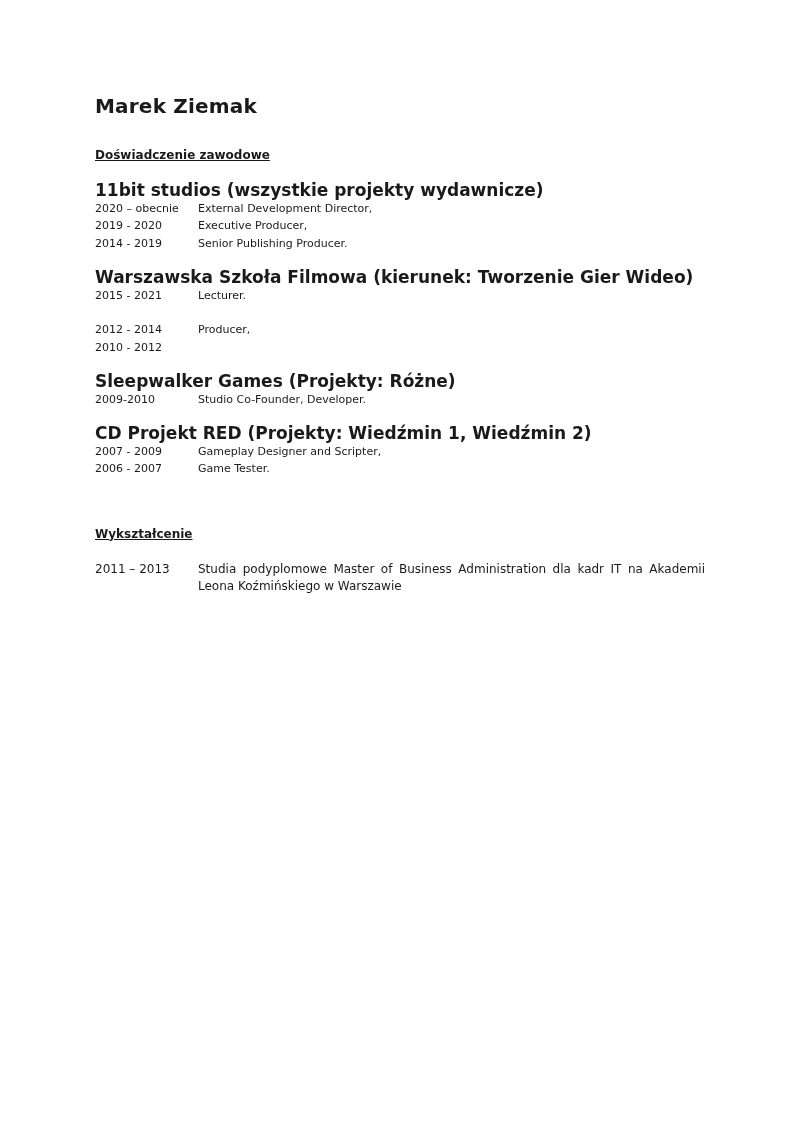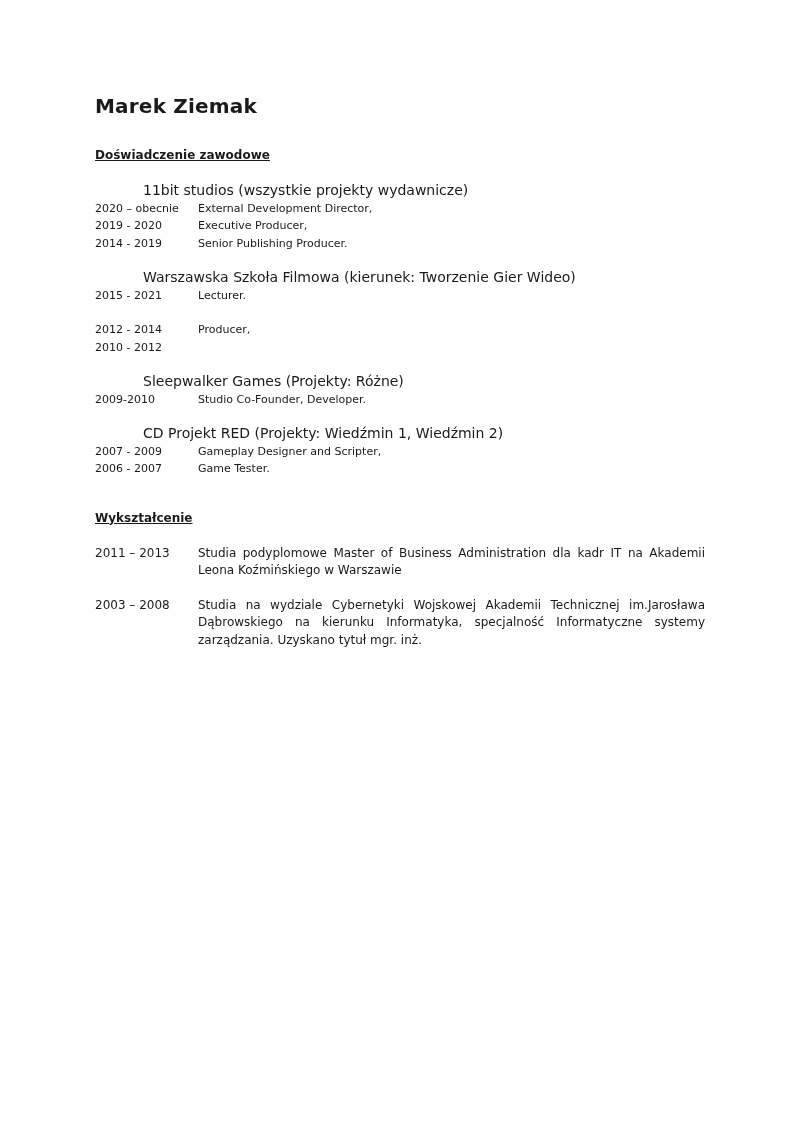--- a/index.html
+++ b/index.html
@@ -29,30 +29,29 @@
     letter-spacing: 0.2px;
   }
   .section-title {
     font-size: 12px;
     font-weight: bold;
     text-decoration: underline;
     line-height: 18px;
     margin: 0 0 18px 0;
   }
   .section-education {
-    margin-top: 31px;
+    margin-top: 47px;
   }
   .job {
     margin: 0 0 17px 0;
   }
   .job-header {
-    font-size: 14px;
-    font-weight: normal;
+    font-size: 17px;
+    font-weight: bold;
     line-height: 17.5px;
-    margin-left: 48px;
   }
   .job-row {
     display: flex;
     font-size: 11px;
     line-height: 17.5px;
   }
   .period {
     width: 103px;
     flex-shrink: 0;
     white-space: nowrap;
@@ -137,19 +136,15 @@
   </div>
 
   <div class="section section-education">
     <h2 class="section-title">Wykształcenie</h2>
 
     <div class="edu-entry">
       <span class="period">2011 – 2013</span>
       <span class="edu-desc">Studia podyplomowe Master of Business Administration dla kadr IT na Akademii Leona Koźmińskiego w Warszawie</span>
     </div>
 
-    <div class="edu-entry">
-      <span class="period">2003 – 2008</span>
-      <span class="edu-desc">Studia na wydziale Cybernetyki Wojskowej Akademii Technicznej im.Jarosława Dąbrowskiego na kierunku Informatyka, specjalność Informatyczne systemy zarządzania. Uzyskano tytuł mgr. inż.</span>
-    </div>
   </div>
 
 </div>
 
 </body></html>

